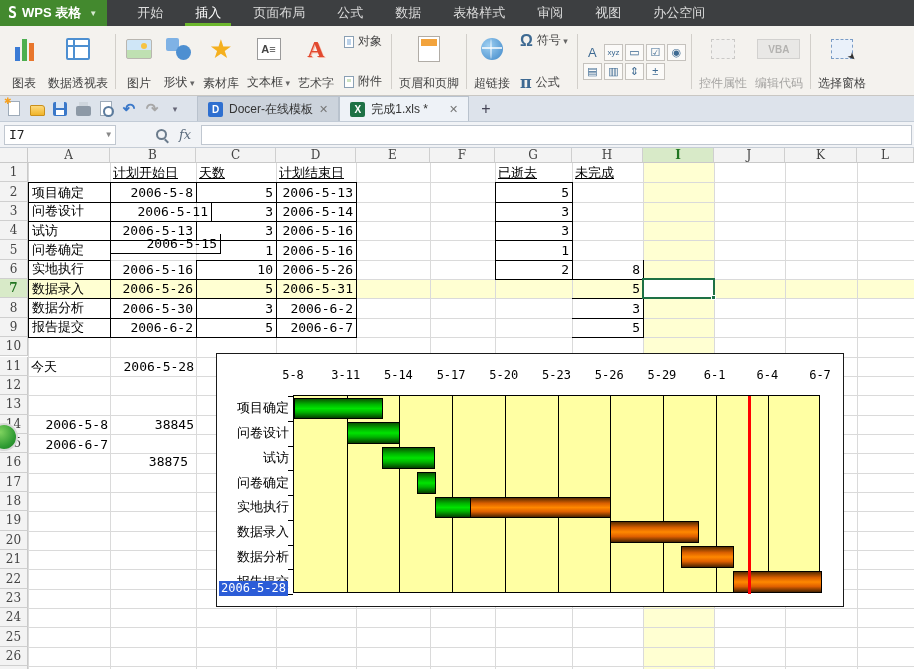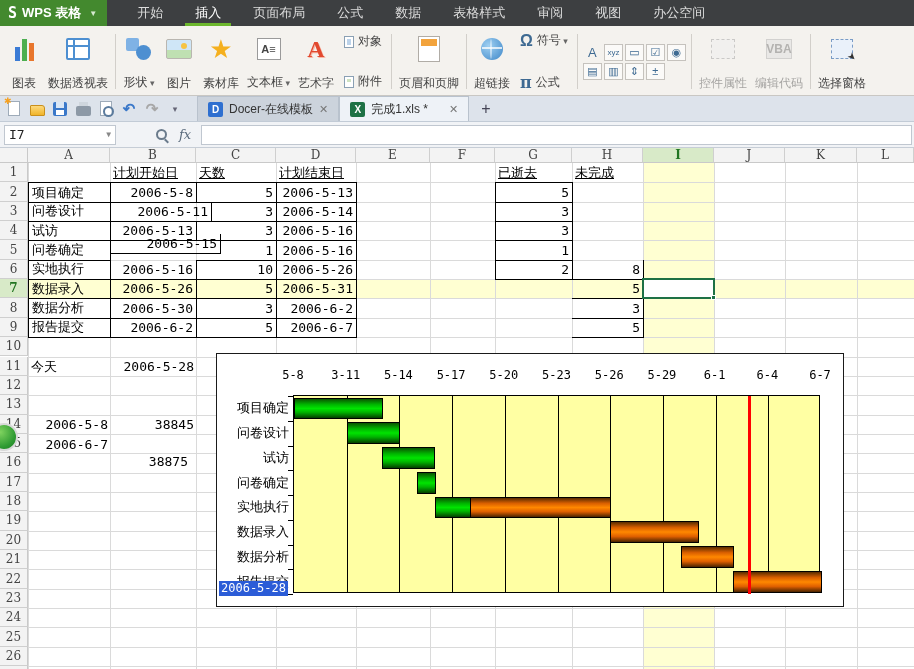--- a/index.html
+++ b/index.html
@@ -49,21 +49,21 @@
   .i-page.att::before { content:""; position:absolute; inset:2px 2px 5px 2px; background:#cfe3c2; }
   .i-hf { width:22px; height:26px; background:#fff; border:1px solid #b0aca6; position:relative; }
   .i-hf::before { content:""; position:absolute; left:2px; right:2px; top:2px; height:7px; background:#f2a33c; }
   .i-globe { width:22px; height:22px; border-radius:50%; background:radial-gradient(circle at 35% 35%, #9fd0f2, #3e87c8); position:relative; }
   .i-globe::before { content:""; position:absolute; left:1px; right:1px; top:9px; height:2px; background:rgba(255,255,255,.75); }
   .i-globe::after { content:""; position:absolute; top:1px; bottom:1px; left:9px; width:2px; background:rgba(255,255,255,.55); border-radius:50%; }
   .g-omega { font-size:16px; color:#3e6a92; font-weight:bold; }
   .g-pi { font-size:16px; color:#3e6a92; font-weight:bold; font-family:"DejaVu Serif",serif; }
   .fc-grid { display:grid; grid-template-columns:repeat(5,19px); grid-auto-rows:17px; gap:2px; align-content:center; padding:0 2px; }
   .fc { border:1px solid #c5c2bd; background:#fbfaf8; color:#3e6a92; display:flex; align-items:center; justify-content:center; font-size:11px; }
-  .i-vba { width:26px; height:20px; background:#ddd; border:1px solid #aaa; color:#666; font-size:12px; display:flex; align-items:center; justify-content:center; font-weight:bold; }
+  .i-vba { width:43px; height:20px; background:#ddd; border:1px solid #aaa; color:#666; font-size:10px; display:flex; align-items:center; justify-content:center; font-weight:bold; }
   .i-selpane { width:22px; height:20px; border:1px dashed #7a9cc6; background:#eaf1fa; position:relative; }
   .i-selpane::after { content:"➤"; position:absolute; right:-4px; bottom:-4px; font-size:10px; color:#333; transform:rotate(45deg); }
   .i-cprop { width:24px; height:20px; border:1px dashed #999; background:#eee; position:relative; }
 
   
   .tabbar { position:absolute; left:0; top:96px; width:914px; height:26px; background:#dde3eb; border-bottom:1px solid #c2cbd6; display:flex; align-items:stretch; }
   .qat { display:flex; align-items:center; gap:7px; padding:0 6px 0 6px; }
   .q { width:16px; height:16px; display:flex; align-items:center; justify-content:center; font-size:14px; }
   .i-new { width:12px; height:15px; background:#fff; border:1px solid #9eabb9; position:relative; }
   .i-new::before { content:"✱"; position:absolute; left:-5px; top:-6px; color:#f6a01e; font-size:9px; }
@@ -167,29 +167,29 @@
       <div class="ricon">
           <div class="i-pivot"></div>
         </div>
       <div class="rlabel">数据透视表</div>
     </div>
   </div>
   <div class="rsep"></div>
   <div class="rgroup">
     <div class="rbtn">
       <div class="ricon">
+          <div class="i-pic"></div>
+        </div>
+      <div class="rlabel">图片</div>
+    </div>
+    <div class="rbtn">
+      <div class="ricon">
           <div class="i-shapes"></div>
         </div>
       <div class="rlabel has-caret">形状</div>
-    </div>
-    <div class="rbtn">
-      <div class="ricon">
-          <div class="i-pic"></div>
-        </div>
-      <div class="rlabel">图片</div>
     </div>
     <div class="rbtn">
       <div class="ricon">
           <div class="i-star">★</div>
         </div>
       <div class="rlabel">素材库</div>
     </div>
     <div class="rbtn">
       <div class="ricon">
           <div class="i-textbox">A≡</div>

